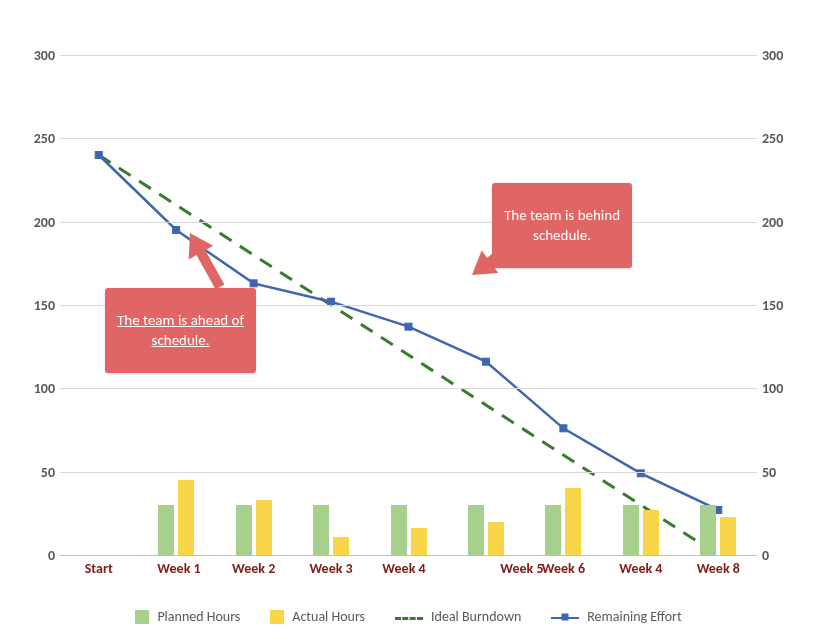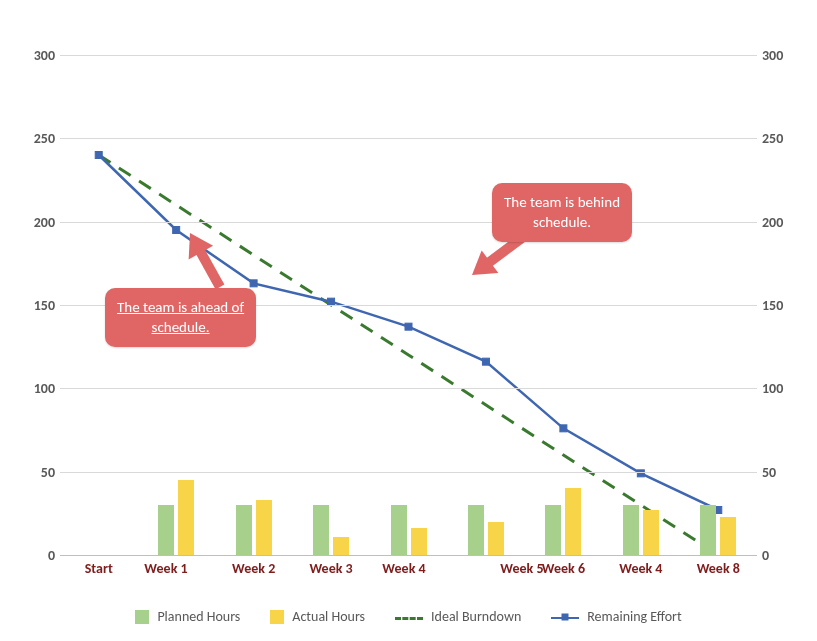--- a/index.html
+++ b/index.html
@@ -76,22 +76,22 @@
   .remain-line  { stroke: #3f67b1; stroke-width: 2.5; fill: none; }
   .remain-mark  { fill: #3f67b1; stroke: #3f67b1; }
   
   .callout {
     position: absolute;
     background: #e06666;
     color: #fff;
     font-size: 15px;
     line-height: 1.3;
     text-align: center;
-    padding: 10px 12px;
-    border-radius: 10px;
+    padding: 23px 12px;
+    border-radius: 3px;
     box-shadow: 0 1px 2px rgba(0,0,0,.15);
     white-space: nowrap;
   }
   svg.arrows {
     position: absolute;
     left: 0; top: 0;
     width: 697px; height: 500px;
     overflow: visible;
     pointer-events: none;
   }
@@ -169,21 +169,21 @@
       <div class="grid-line" style="top: 166.667px;"></div>
       <div class="y-label-left" style="top: 166.667px;">200</div>
       <div class="y-label-right" style="top: 166.667px;">200</div>
       <div class="grid-line" style="top: 83.3333px;"></div>
       <div class="y-label-left" style="top: 83.3333px;">250</div>
       <div class="y-label-right" style="top: 83.3333px;">250</div>
       <div class="grid-line" style="top: 0px;"></div>
       <div class="y-label-left" style="top: 0px;">300</div>
       <div class="y-label-right" style="top: 0px;">300</div>
       <div class="x-label" style="left: 38.7222px;">Start</div>
-      <div class="x-label" style="left: 106px;">Week 1</div>
+      <div class="x-label" style="left: 119px;">Week 1</div>
       <div class="x-label" style="left: 193.611px;">Week 2</div>
       <div class="x-label" style="left: 271.056px;">Week 3</div>
       <div class="x-label" style="left: 344px;">Week 4</div>
       <div class="x-label" style="left: 425.944px; margin-left: 36px;">Week 5</div>
       <div class="x-label" style="left: 503.389px;">Week 6</div>
       <div class="x-label" style="left: 580.833px;">Week 4</div>
       <div class="x-label" style="left: 658.278px;">Week 8</div>
       <div class="bar planned" style="left: 98.1667px; width: 16px; height: 50px;"></div>
       <div class="bar actual" style="left: 118.167px; width: 16px; height: 75px;"></div>
       <div class="bar planned" style="left: 175.611px; width: 16px; height: 50px;"></div>

